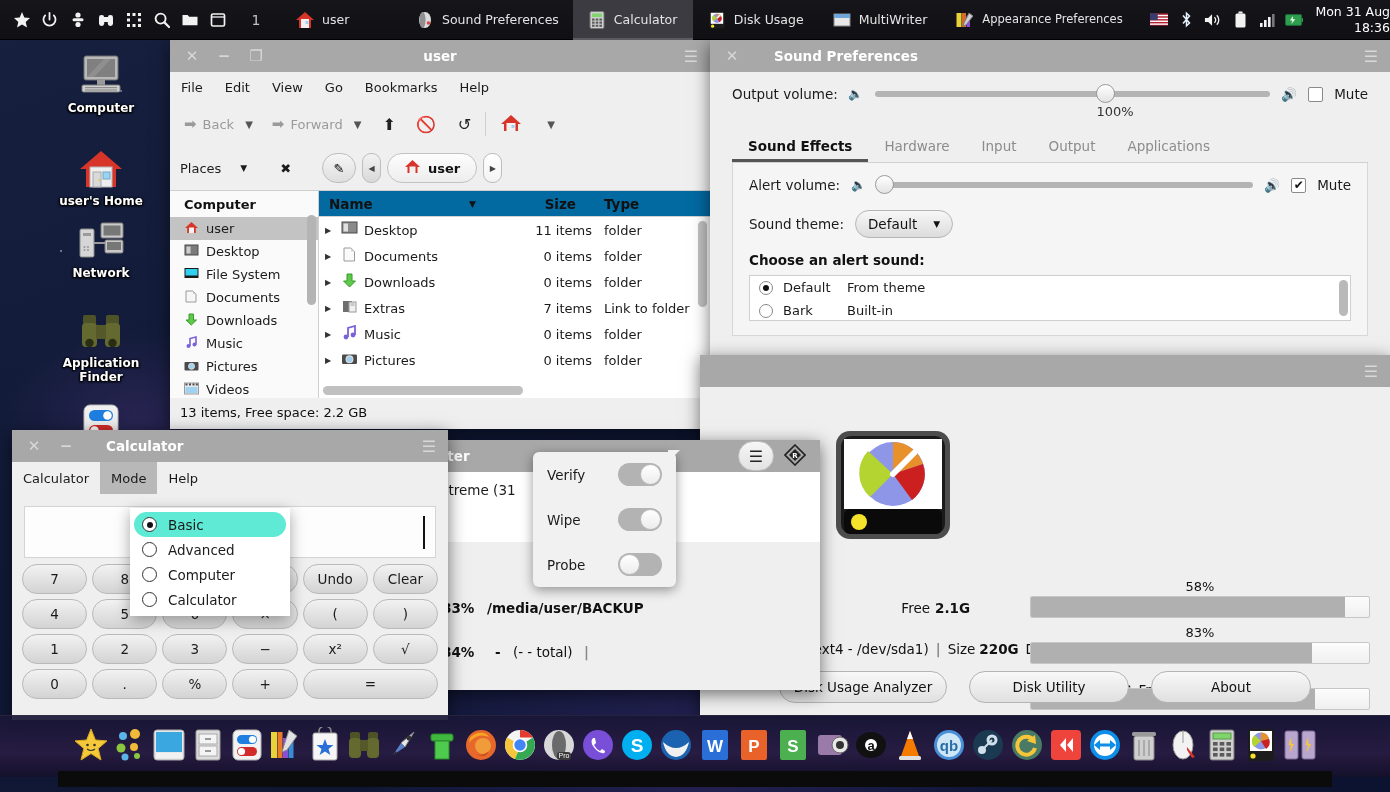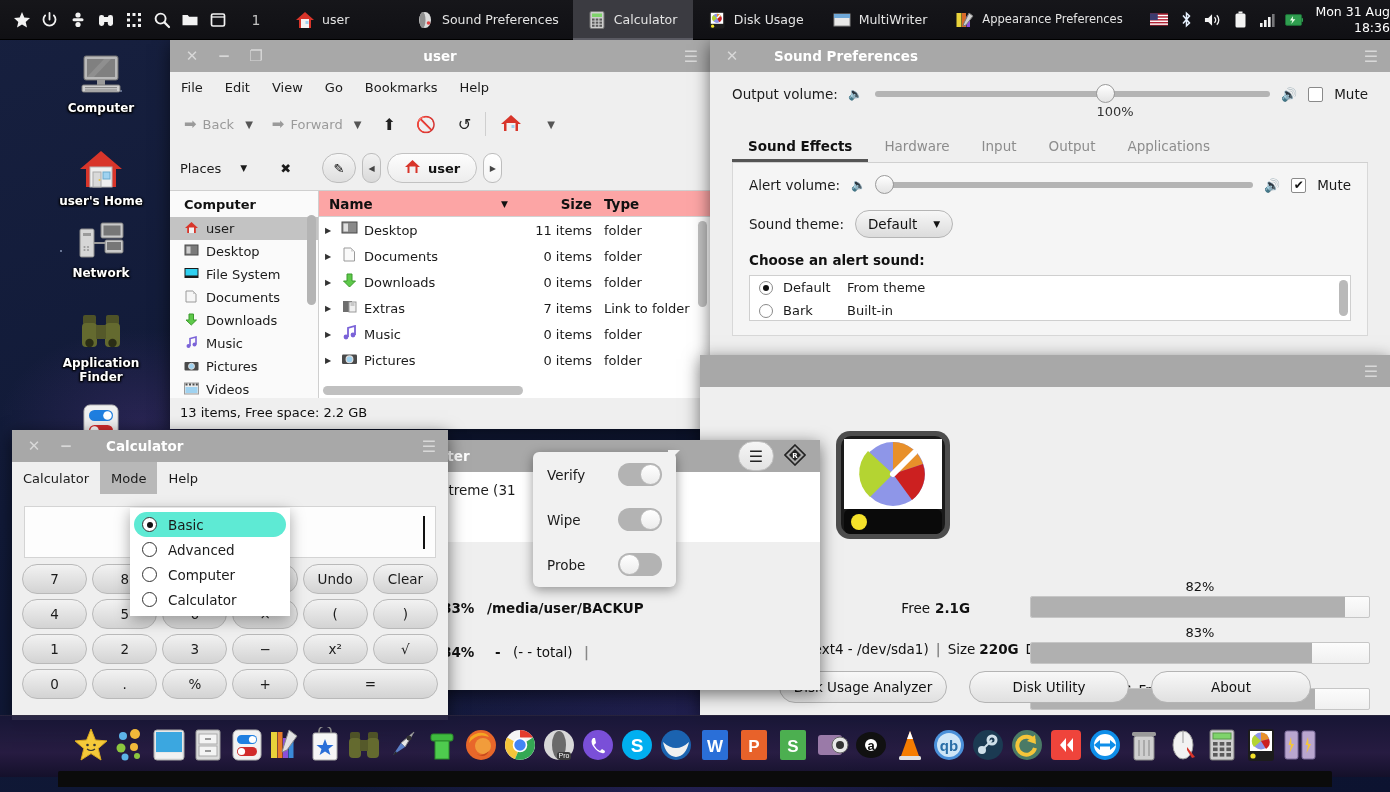--- a/index.html
+++ b/index.html
@@ -87,22 +87,22 @@
   .pathcrumb { height:30px; border-radius:15px; background:linear-gradient(#fdfdfd,#ededed);
                border:1px solid #c2c2c2; display:flex; align-items:center; gap:7px;
                padding:0 16px; font-weight:bold; font-size:13px; color:#111; }
   .fm-body { display:flex; height:208px; border-top:1px solid #cfcfcf; }
   .fm-side { width:148px; background:#fafafa; overflow:hidden; position:relative; }
   .fm-side-hdr { font-weight:bold; font-size:13px; padding:6px 8px 5px 14px; color:#111; }
   .sideitem { display:flex; align-items:center; gap:7px; padding:2px 8px 2px 14px; font-size:13px; color:#1b1b1b; height:23px;}
   .sideitem.sel { background:#c3c3c3; }
   .fm-side-sb { position:absolute; right:2px; top:24px; width:9px; height:90px; border-radius:5px; background:#b4b4b4; }
   .fm-main { flex:1; background:#fff; position:relative; overflow:hidden; border-left:1px solid #cfcfcf;}
-  .fm-head { display:flex; height:26px; align-items:center; background:#fca5a5; border-bottom:1px solid #d2d2d2;
-             font-weight:bold; font-size:13.5px; color:#111; }
+  .fm-head { display:flex; height:26px; align-items:center; background:#0369a1; border-bottom:1px solid #d2d2d2;
+             font-weight:bold; font-size:13.5px; color:#111;gap:16px; }
   .fm-head .c1 { flex:1; padding-left:10px; display:flex; align-items:center; }
   .fm-head .c1 .sorti { margin-left:auto; margin-right:12px; font-size:9px; }
   .fm-head .c2 { width:72px; text-align:right; }
   .fm-head .c3 { width:118px; padding-left:12px; }
   .fmrow { display:flex; align-items:center; height:26px; font-size:13px; color:#1b1b1b; }
   .fmrow .c1 { flex:1; display:flex; align-items:center; gap:6px; padding-left:6px; }
   .fmrow .c2 { width:72px; text-align:right; }
   .fmrow .c3 { width:118px; padding-left:12px; }
   .tri { font-size:8px; color:#333; width:10px; }
   .fm-hsb { position:absolute; left:4px; bottom:3px; width:200px; height:9px; border-radius:5px; background:#c0c0c0;}
@@ -844,21 +844,21 @@
         <b style="margin:0 7px 0 4px;">248G</b>
         <span>Data</span>
         <b style="margin:0 7px 0 4px;">197G</b>
         <span>Free</span>
         <b style="margin-left:4px;">39G</b>
       </div>
     </div>
 
     <div class="du-bars">
       <div class="bargroup">
-        <div class="barpct">82%</div>
+        <div class="barpct">58%</div>
         <div class="bartrack">
             <div class="barfill" style="width:93%"></div>
           </div>
       </div>
       <div class="bargroup">
         <div class="barpct">83%</div>
         <div class="bartrack">
             <div class="barfill" style="width:83%"></div>
           </div>
       </div>

